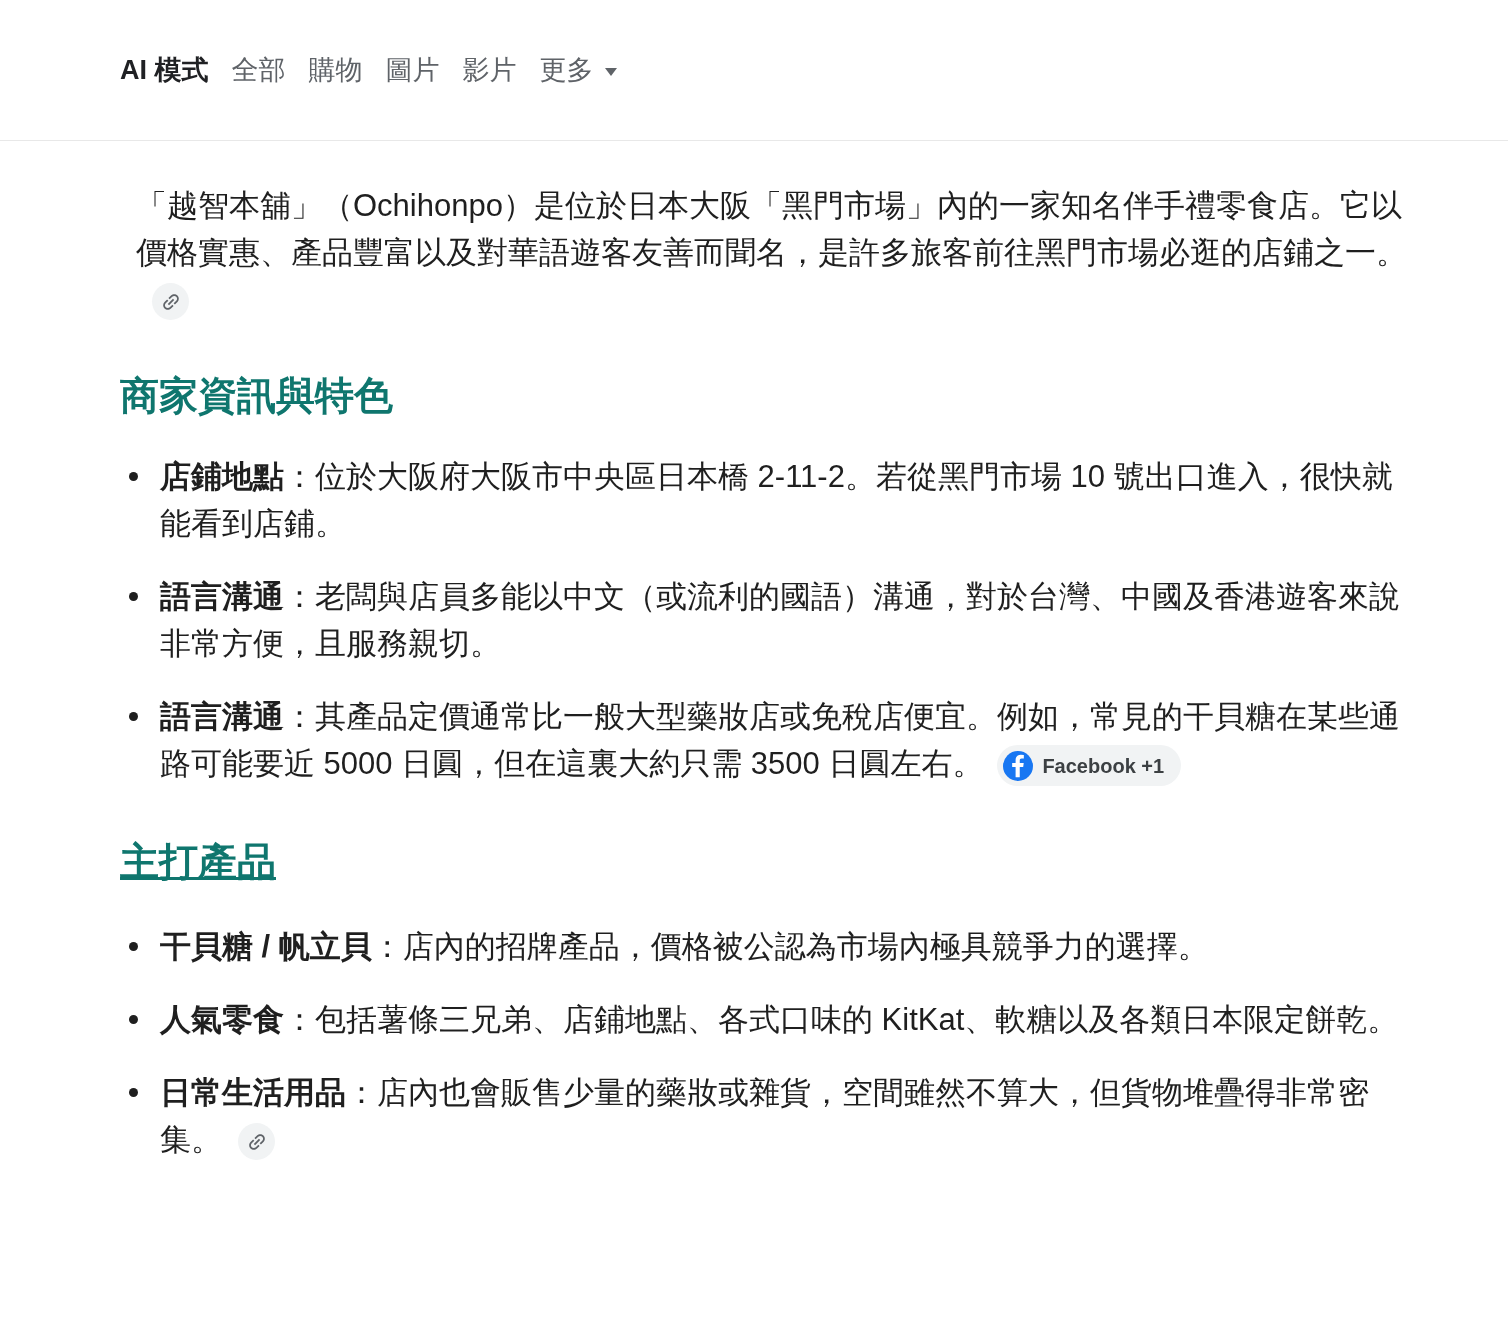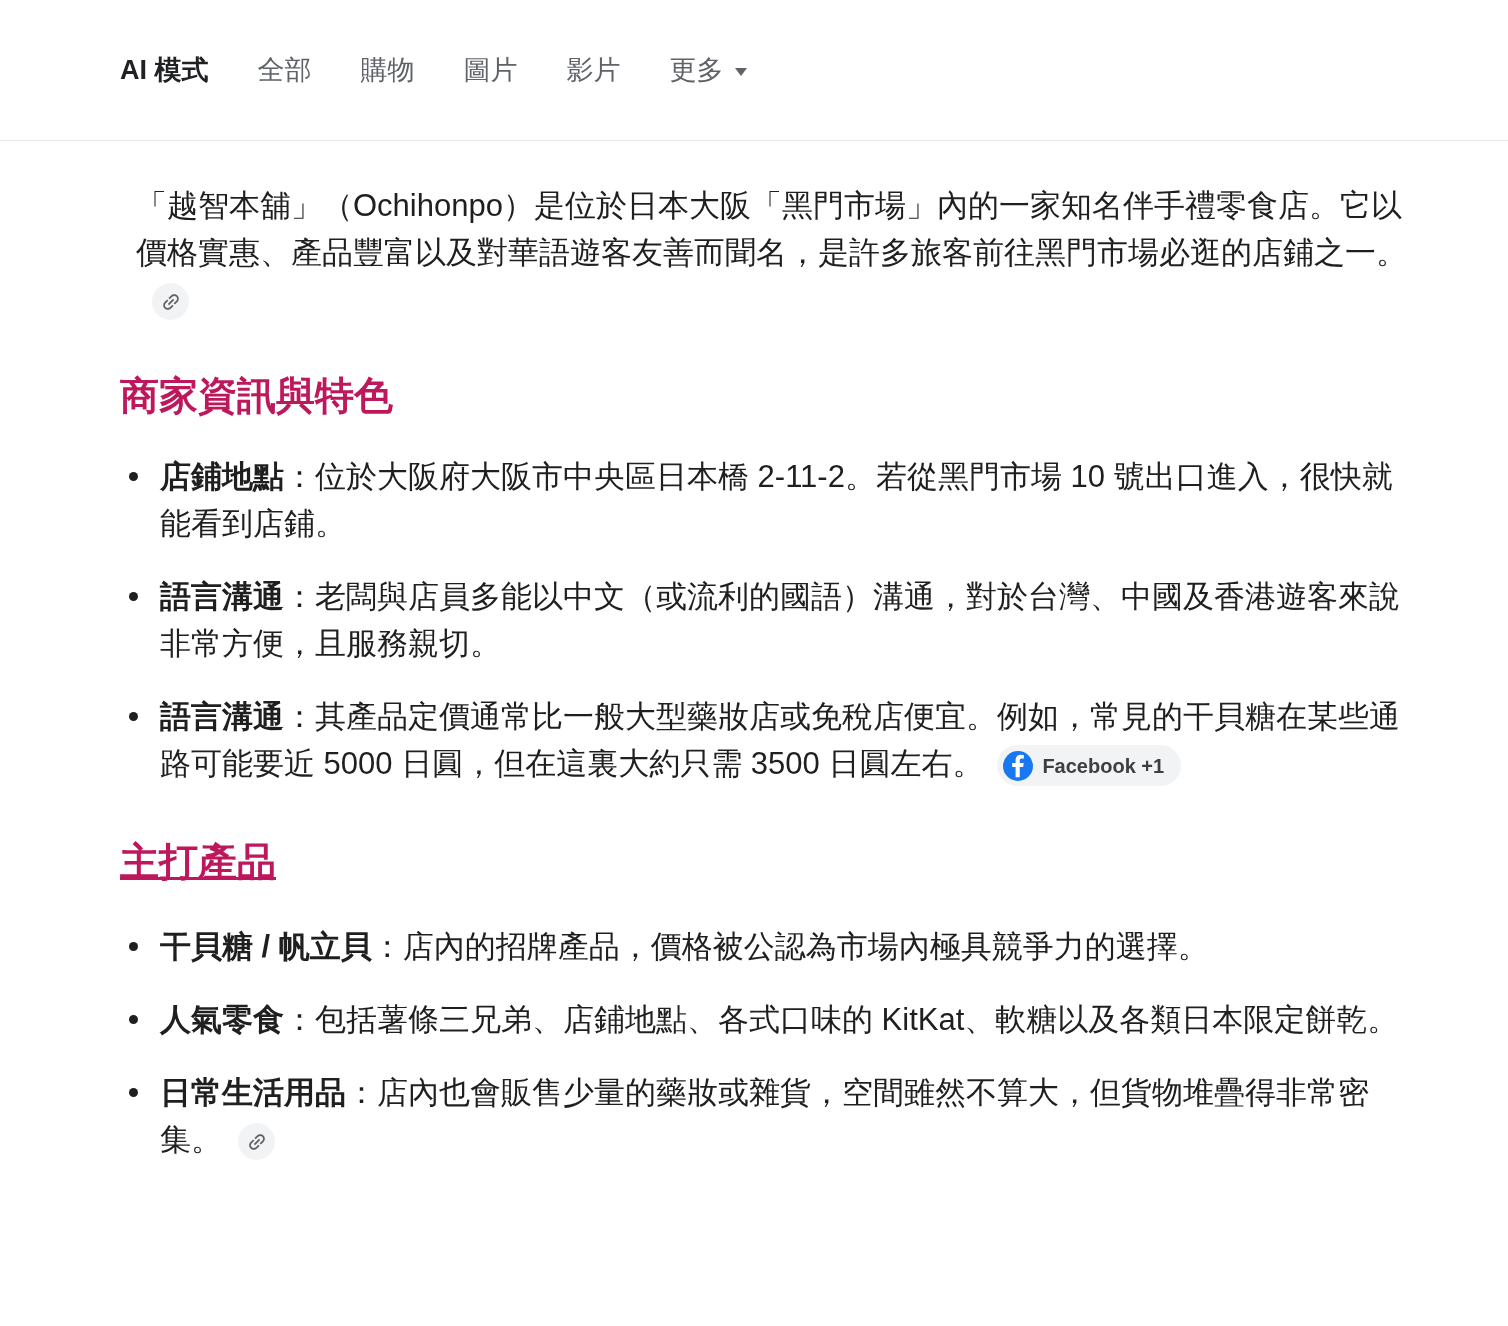--- a/index.html
+++ b/index.html
@@ -14,21 +14,21 @@
     width: 1508px;
     min-height: 1326px;
   }
 
   
   .nav {
     display: flex;
     align-items: center;
     height: 141px;
     padding-left: 120px;
-    gap: 49px;
+    gap: 23px;
     border-bottom: 1px solid #e8e8e8;
     background: #ffffff;
   }
   .nav-item {
     font-size: 27px;
     line-height: 32px;
     color: #5f6368;
     cursor: pointer;
     white-space: nowrap;
     display: inline-flex;
@@ -58,21 +58,21 @@
     line-height: 47px;
     color: #1f1f1f;
   }
   p.intro {
     margin: 41px 0 0 16px;
   }
   h2 {
     font-size: 39px;
     line-height: 50px;
     font-weight: 700;
-    color: #be185d;
+    color: #0f766e;
   }
   h2.store-heading { margin: 48px 0 32px 0; }
   h2.products-heading { margin: 50px 0 28px 0; text-decoration: underline; }
   p.products-intro { margin: 0 0 0 0; }
 
   ul.bullets {
     margin: 0;
     padding: 0;
     list-style: none;
   }

